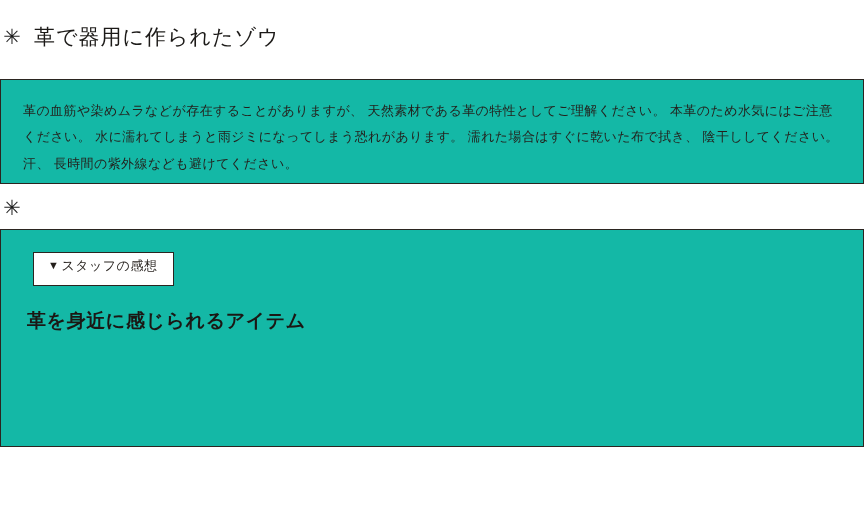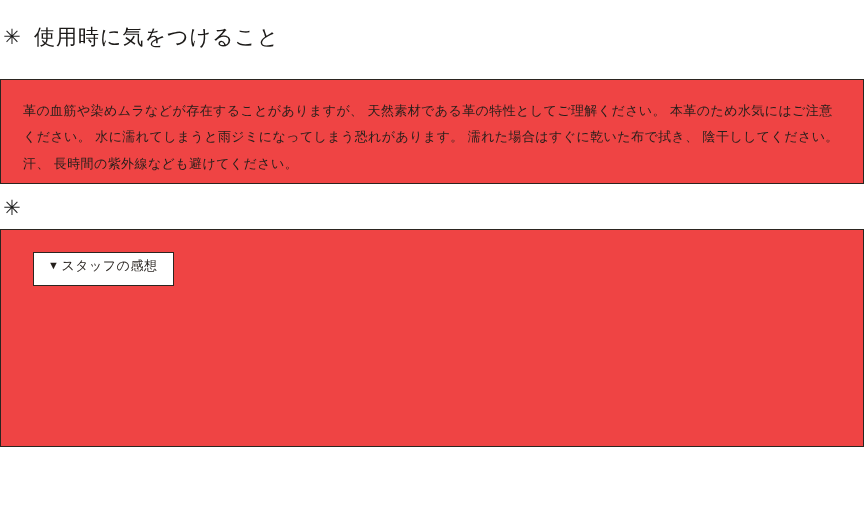--- a/index.html
+++ b/index.html
@@ -43,21 +43,21 @@
   .section-title {
     font-size: 21px;
     font-weight: normal;
     letter-spacing: 1px;
     color: #1c1a18;
     font-family: "Liberation Serif", "DejaVu Serif", serif;
   }
   .box {
     border: 1px solid #2b2520;
     box-sizing: border-box;
-    background: #ef4444;
+    background: #14b8a6;
   }
   .box-1 {
     padding: 18px 22px 16px 22px;
   }
   .para {
     font-size: 13px;
     line-height: 2.05;
     color: #241f1b;
     letter-spacing: 0.4px;
     margin: 0;
@@ -104,31 +104,32 @@
   #sec2 .box { height: 218px; }
 </style>
 </head>
 <body>
 
 <div class="page">
 
   <div class="section" id="sec1">
     <div class="section-head">
       <span class="asterisk">✳</span>
-      <h2 class="section-title">使用時に気をつけること</h2>
+      <h2 class="section-title">革で器用に作られたゾウ</h2>
     </div>
     <div class="box box-1">
       <p class="para">革の血筋や染めムラなどが存在することがありますが、 天然素材である革の特性としてご理解ください。 本革のため水気にはご注意ください。 水に濡れてしまうと雨ジミになってしまう恐れがあります。 濡れた場合はすぐに乾いた布で拭き、 陰干ししてください。 汗、 長時間の紫外線なども避けてください。</p>
     </div>
   </div>
 
   <div class="section" id="sec2">
     <div class="section-head">
       <span class="asterisk">✳</span>
     </div>
     <div class="box box-2">
       <div class="staff-tag">
         <span class="tri">▼</span><span>スタッフの感想</span>
       </div>
+      <h3 class="impression-title">革を身近に感じられるアイテム</h3>
     </div>
   </div>
 
 </div>
 
 </body></html>

